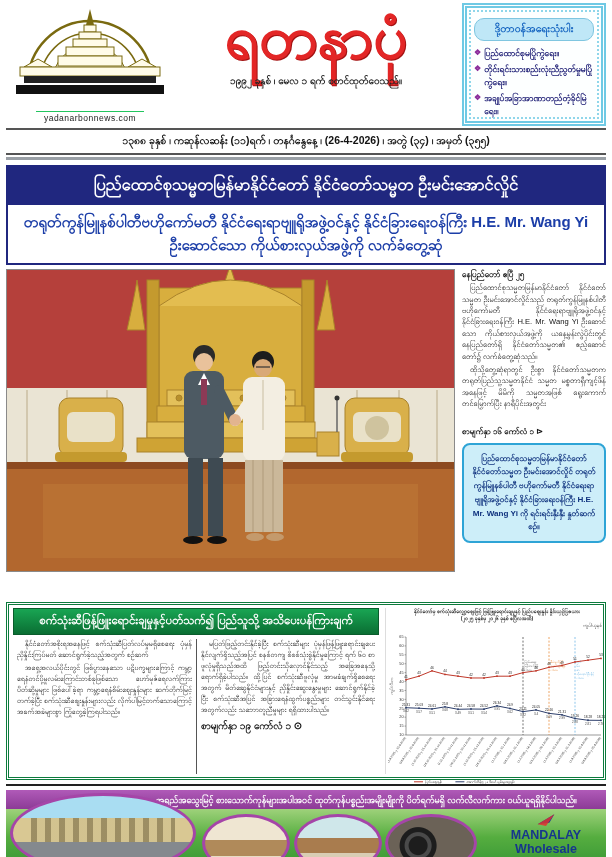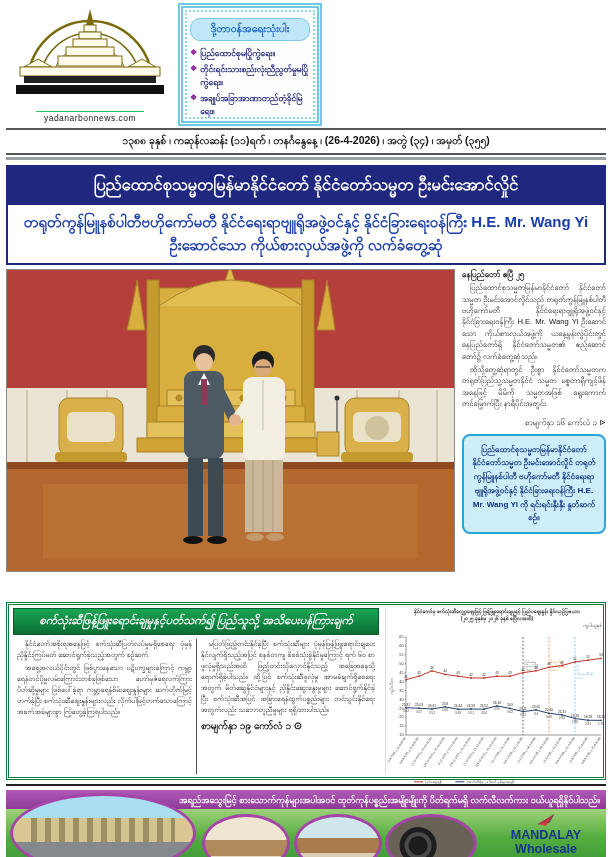--- a/index.html
+++ b/index.html
@@ -33,46 +33,46 @@
   .headline-box { margin:5px 6px 0; border:2px solid #20277f; }
   .headline-kicker { background:#20277f; color:#fff; font-size:16.5px; font-weight:bold; text-align:center; padding:7px 4px; }
   .headline-main { color:#1c3ea8; font-size:15px; font-weight:bold; text-align:center; line-height:1.5; padding:6px 10px 7px; }
   
   .main-row { display:flex; gap:7px; padding:4px 6px 0; height:330px; }
   .photo-wrap { width:449px; height:303px; border:1px solid #8a8a8a; background:#b8403c; flex:0 0 auto; }
   .photo-wrap svg { display:block; }
   .story-col { flex:1; font-size:7.6px; line-height:1.5; text-align:justify; }
   .story-dateline { font-weight:bold; font-size:8.2px; margin-bottom:1px; }
   .story-col p { margin:0 0 2px; text-indent:8px; }
-  .story-cont { text-align:right; font-weight:normal; font-size:8px; margin-top:7px; }
+  .story-cont { font-weight:bold; font-size:8px; margin-top:16px; }
   .caption-box {
     margin-top:5px; background:#cdeef9; border:2px solid #2ea4d6; border-radius:8px;
     padding:7px 4px; color:#10337f; font-weight:bold; font-size:8.1px; text-align:center; line-height:1.7;
   }
   
   .announce-box { margin:7px 6px 0; border:3px double #0c7a3c; padding:3px 4px; display:flex; gap:6px; height:178px; }
   .announce-left { width:366px; display:flex; flex-direction:column; flex:0 0 auto; }
-  .announce-title { background:linear-gradient(#19a553,#0a6e33); border:1px solid #0a5c2c; color:#fff; font-weight:bold; font-size:11.5px; text-align:center; padding:4px 2px;font-style:italic; }
+  .announce-title { background:linear-gradient(#19a553,#0a6e33); border:1px solid #0a5c2c; color:#fff; font-weight:bold; font-size:11.5px; text-align:center; padding:4px 2px; }
   .announce-cols { flex:1; display:flex; padding-top:4px; font-size:7.1px; line-height:1.55; text-align:justify; }
   .announce-col { width:50%; padding:0 4px; }
   .announce-col + .announce-col { border-left:1px solid #555; }
   .announce-col p { margin:0 0 2px; text-indent:8px; }
   .announce-cont { font-weight:bold; font-size:10px; }
   .chart-wrap { flex:1; display:flex; flex-direction:column; border-left:1px solid #ddd; padding-left:2px; }
   .chart-title { font-size:5.2px; font-weight:bold; text-align:center; line-height:1.3; color:#222; }
   .chart-unit { font-size:4.8px; text-align:right; color:#333; padding-right:4px; }
   .chart-area { flex:1; }
   
   .black-rule { margin:4px 6px 0; height:2px; background:#222; }
   
   .ad-banner { position:relative; margin:4px 6px 0; height:86px; background:linear-gradient(#cfeaa2, #55ad3f 55%, #2f8f33); overflow:hidden; }
   .ad-topline {
     position:absolute; top:0; left:0; right:0; height:19px; background:linear-gradient(#b05ab8,#8c3b96);
     color:#fff; font-size:9px; font-weight:bold; white-space:nowrap; overflow:hidden;
-    padding:4px 6px 0 150px; text-align:right;
+    padding:4px 6px 0 150px; 
   }
   .ad-oval { position:absolute; border:3px solid #a545a8; border-radius:50%; overflow:hidden; background:#ccc; }
   .ad-oval-1 { left:4px; top:3px; width:186px; height:80px; background:
       linear-gradient(#a9ddf2 0 30%, #d9c893 30% 62%, #84898e 62%); }
   .ad-oval-1::after { content:""; position:absolute; left:10%; top:30%; width:80%; height:32%;
       background:repeating-linear-gradient(90deg, #6b5f3c 0 6px, #cdbf8d 6px 14px); opacity:.55; }
   .ad-oval-2 { left:196px; top:24px; width:88px; height:58px; background:
       linear-gradient(#efe6d2 0 45%, #b08a5a 45% 75%, #e6dcc4 75%); }
   .ad-oval-3 { left:288px; top:24px; width:88px; height:58px; background:
       linear-gradient(#cfe7ea 0 40%, #a97c4e 40% 70%, #d9cdb4 70%); }
@@ -101,20 +101,24 @@
         <rect x="63" y="36" width="34" height="8" fill="#fffbe8" stroke="#7a6a10"></rect>
         <rect x="56" y="44" width="48" height="9" fill="#fffbe8" stroke="#7a6a10"></rect>
         <rect x="48" y="53" width="64" height="10" fill="#fffbe8" stroke="#7a6a10"></rect>
         <polygon points="28,56 42,64 14,64" fill="#fffbe8" stroke="#7a6a10"></polygon>
         <polygon points="132,56 146,64 118,64" fill="#fffbe8" stroke="#7a6a10"></polygon>
         <rect x="10" y="64" width="140" height="9" fill="#fffbe8" stroke="#7a6a10"></rect>
         <rect x="14" y="73" width="132" height="7" fill="#222222"></rect>
         <rect x="6" y="82" width="148" height="9" fill="#111111"></rect>
       </svg>
       <div class="logo-site">yadanarbonnews.com</div>
+    </div>
+    <div class="title-block">
+      <div class="paper-title">ရတနာပုံ</div>
+      <div class="paper-tagline">၁၉၉၂ ခုနှစ် ၊ မေလ ၁ ရက် စတင်ထုတ်ဝေသည်။</div>
     </div>
     <div class="motto-box">
       <div class="motto-title">ဒို့တာဝန်အရေးသုံးပါး</div>
       <div class="motto-item">
         <span class="motto-bullet">❖</span>
         <span>ပြည်ထောင်စုမပြိုကွဲရေး။</span>
       </div>
       <div class="motto-item">
         <span class="motto-bullet">❖</span>
         <span>တိုင်းရင်းသားစည်းလုံးညီညွတ်မှုမပြိုကွဲရေး။</span>

